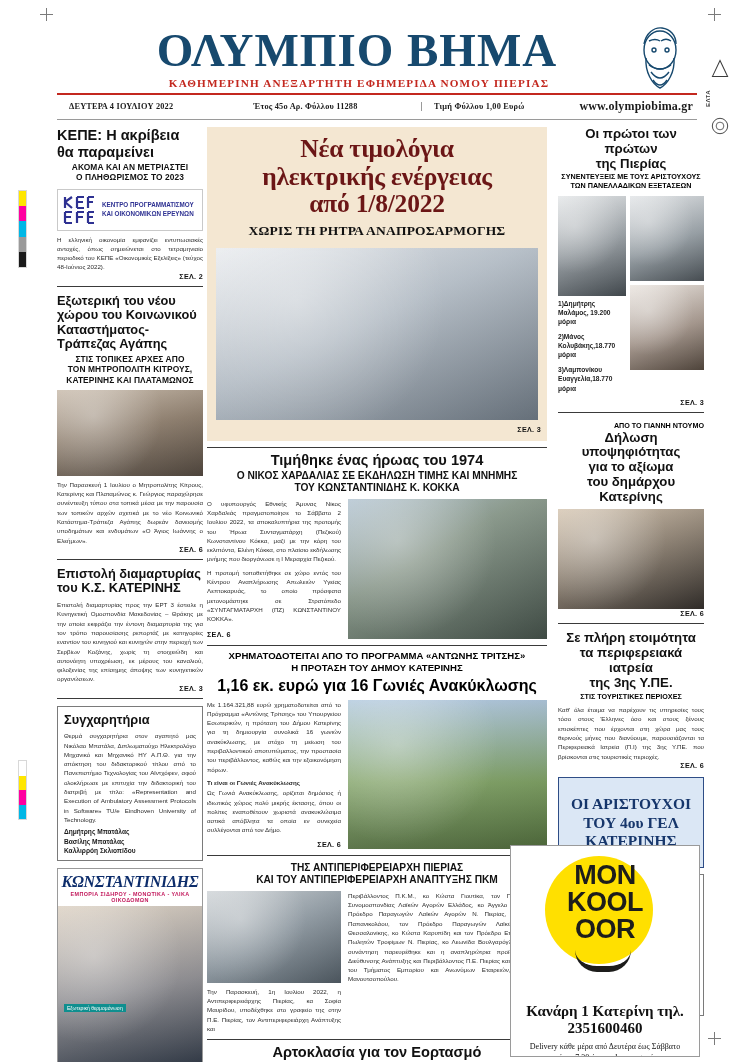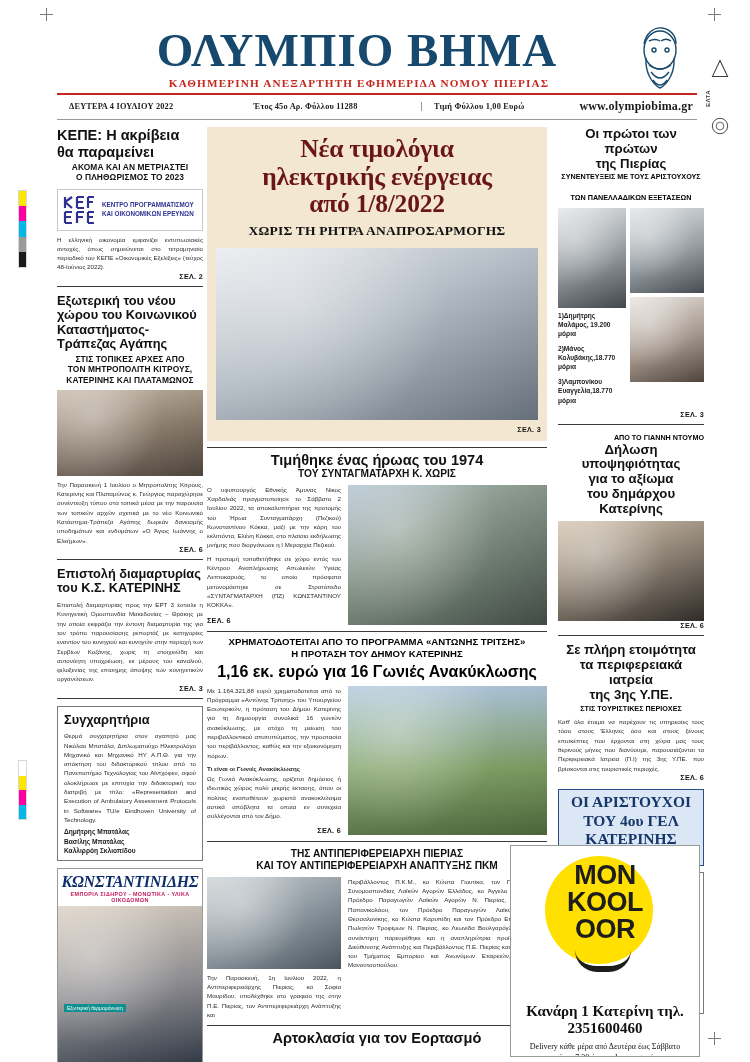--- a/index.html
+++ b/index.html
@@ -165,21 +165,21 @@
   
   .rc-h { text-align:center; font-weight:700; font-size:13.2px; line-height:1.12; color:#111; }
   .rc-k { text-align:center; font-weight:700; font-size:7.2px; line-height:1.2; margin-top:2px; }
   .faces { display:flex; gap:4px; margin-top:5px; }
   .faces-left  { flex:0 0 68px; }
   .faces-right { flex:1; display:flex; flex-direction:column; gap:4px; }
   .names { font-size:6.6px; font-weight:700; line-height:1.42; color:#1a1a1a; margin-top:3px; }
   .names p { margin:0 0 5px; }
 
   .blue-box {
-    border: 1px solid #2e4d86; background: #dbe7f5; padding: 3px 5px 5px;
+    border: 1px solid #2e4d86; background: #dbe7f5; padding: 17px 5px 5px;
     text-align: center; margin-top: 6px;
   }
   .blue-box .bb-t {
     color:#16366b; font-family:"Liberation Serif", serif; font-weight:700;
     font-size:15.5px; line-height:1.2;
   }
 
   .congrat-box { border: 1px solid #7a7a7a; padding: 6px 6px 5px; margin-top: 6px; }
   .congrat-h { text-align:center; font-size:13px; font-weight:700; color:#111; }
   .sign { text-align:right; font-weight:700; font-size:6.4px; line-height:1.5; margin-top:5px; }
@@ -366,21 +366,22 @@
       <div class="lead-h">Νέα τιμολόγια</div>
       <div class="lead-h">ηλεκτρικής ενέργειας</div>
       <div class="lead-h">από 1/8/2022</div>
       <div class="lead-sub">ΧΩΡΙΣ ΤΗ ΡΗΤΡΑ ΑΝΑΠΡΟΣΑΡΜΟΓΗΣ</div>
       <div class="photo lead-photo ph-bills"></div>
       <div class="sel" style="margin-top:2px">ΣΕΛ. 3</div>
     </div>
 
     <div class="story">
       <div class="story-h">Τιμήθηκε ένας ήρωας του 1974</div>
-      <div class="story-k" style="margin-top:0">ΤΟΥ ΣΥΝΤΑΓΜΑΤΑΡΧΗ Κ. ΧΩΡΙΣ</div>
+      <div class="story-k">Ο ΝΙΚΟΣ ΧΑΡΔΑΛΙΑΣ ΣΕ ΕΚΔΗΛΩΣΗ ΤΙΜΗΣ ΚΑΙ ΜΝΗΜΗΣ</div>
+      <div class="story-k" style="margin-top:0">ΤΟΥ ΚΩΝΣΤΑΝΤΙΝΙΔΗΣ Κ. ΚΟΚΚΑ</div>
       <div class="story-body">
         <div class="story-col">
           <div class="body-txt" style="margin-top:0">Ο υφυπουργός Εθνικής Άμυνας Νίκος Χαρδαλιάς πραγματοποίησε το Σάββατο 2 Ιουλίου 2022, τα αποκαλυπτήρια της προτομής του Ήρωα Συνταγματάρχη (Πεζικού) Κωνσταντίνου Κόκκα, μαζί με την κόρη του εκλιπόντα, Ελένη Κόκκα, στο πλαίσιο εκδήλωσης μνήμης που διοργάνωσε η Ι Μεραρχία Πεζικού.</div>
           <div class="body-txt">Η προτομή τοποθετήθηκε σε χώρο εντός του Κέντρου Αναπλήρωσης Απωλειών Υγείας Λεπτοκαρυάς, το οποίο πρόσφατα μετονομάστηκε σε Στρατόπεδο «ΣΥΝΤΑΓΜΑΤΑΡΧΗ (ΠΖ) ΚΩΝΣΤΑΝΤΙΝΟΥ ΚΟΚΚΑ».</div>
           <div class="sel" style="text-align:left; margin-top:6px">ΣΕΛ. 6</div>
         </div>
         <div class="photo story-img ph-people"></div>
       </div>
     </div>
 
@@ -419,21 +420,21 @@
 
     </div>
   </div>
 
   <div class="col colR">
 
     <div class="block rule-bot">
       <div class="rc-h">Οι πρώτοι των πρώτων</div>
       <div class="rc-h">της Πιερίας</div>
       <div class="rc-k">ΣΥΝΕΝΤΕΥΞΕΙΣ ΜΕ ΤΟΥΣ ΑΡΙΣΤΟΥΧΟΥΣ</div>
-      <div class="rc-k" style="margin-top:12px">ΤΩΝ ΠΑΝΕΛΛΑΔΙΚΩΝ ΕΞΕΤΑΣΕΩΝ</div>
+      <div class="rc-k" style="margin-top:0">ΤΩΝ ΠΑΝΕΛΛΑΔΙΚΩΝ ΕΞΕΤΑΣΕΩΝ</div>
 
       <div class="faces">
         <div class="faces-left">
           <div class="photo ph-port1" style="height:100px"></div>
           <div class="names">
             <p>1)Δημήτρης Μαλάμος, 19.200 μόρια</p>
             <p>2)Μάνος Κολυβάκης,18.770 μόρια</p>
             <p>3)Λαμπονίκου Ευαγγελία,18.770 μόρια</p>
           </div>
         </div>

